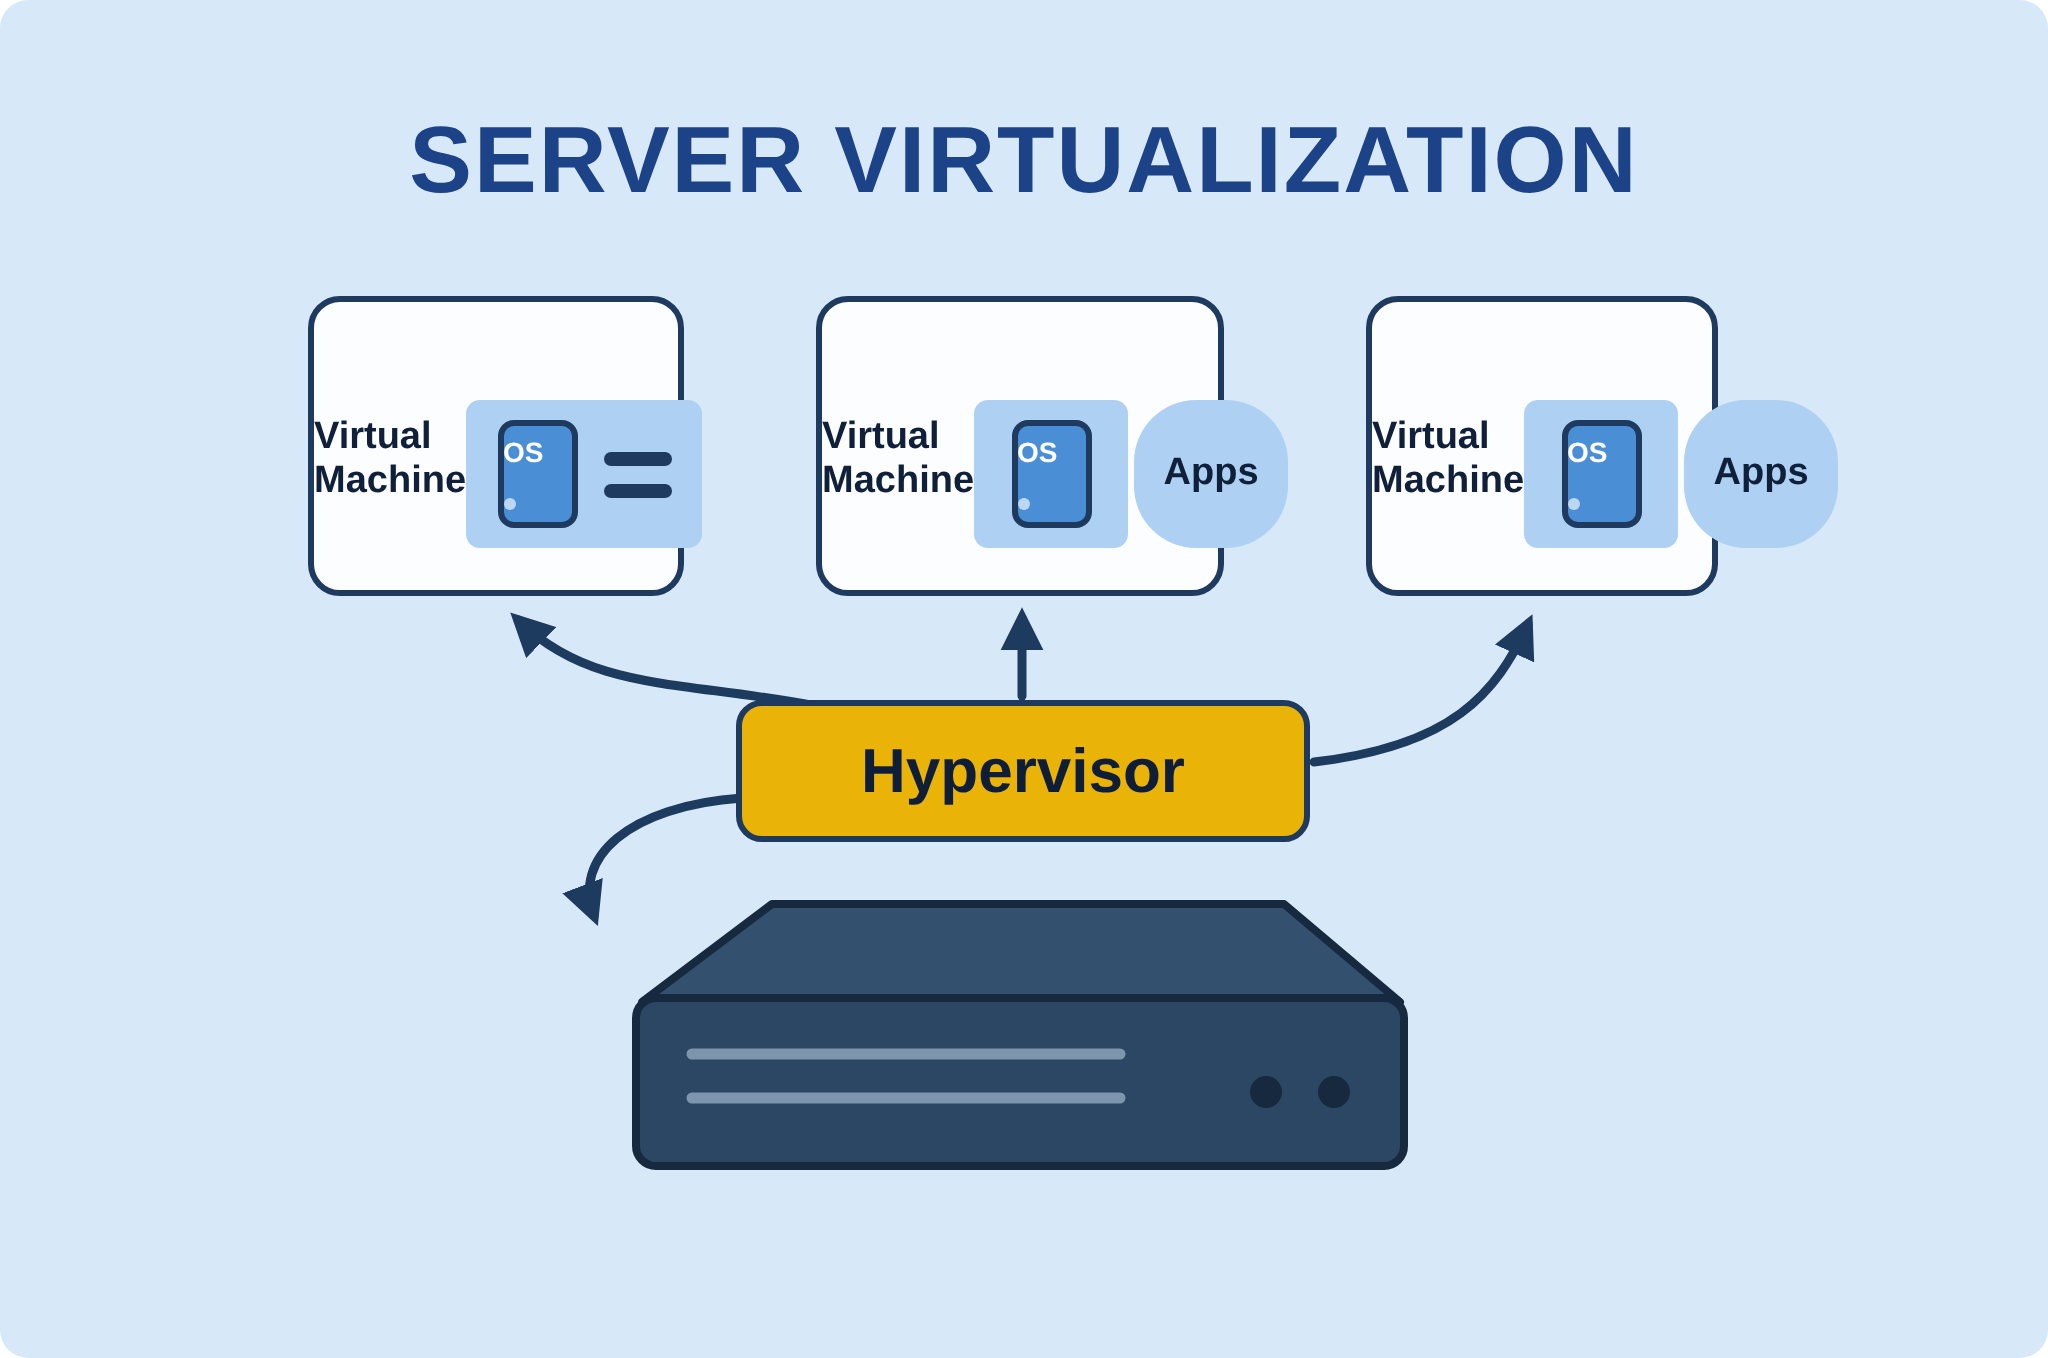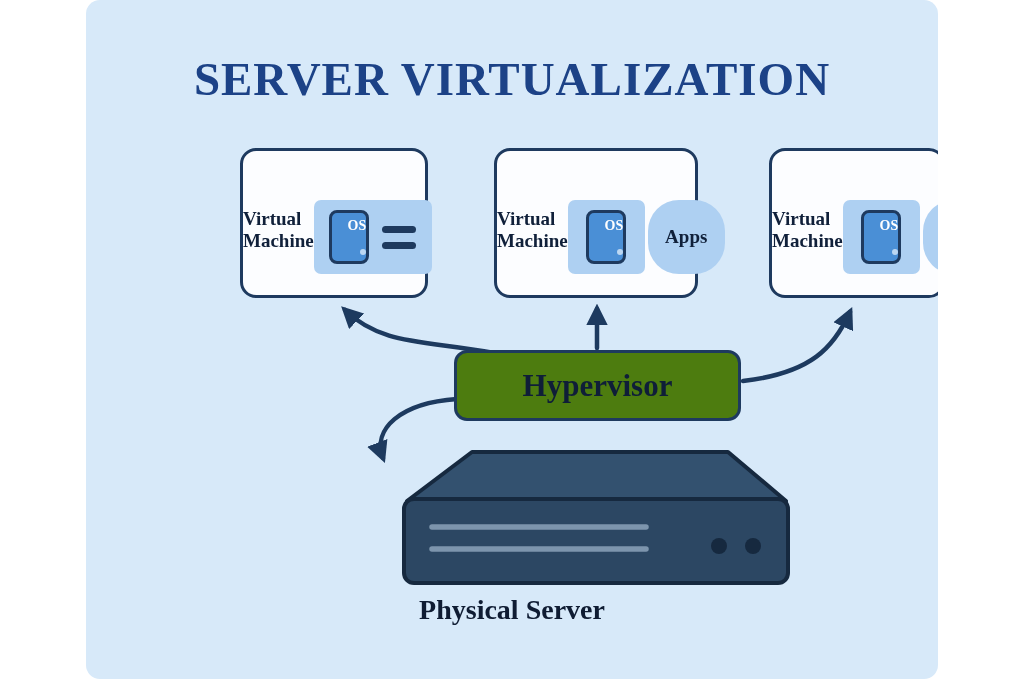--- a/index.html
+++ b/index.html
@@ -1,19 +1,19 @@
 <!DOCTYPE html>
 <html><head>
 <meta charset="utf-8">
 <style>
   html,body{margin:0;padding:0;background:#ffffff;}
   body{font-family:"Liberation Sans", sans-serif;}
   .canvas{
-    position:relative;width:852px;height:679px;margin:0 auto;
-    background:#d7e9f9;border-radius:14px;overflow:hidden;font-family:Liberation Serif, serif;
+    position:relative;width:1024px;height:679px;margin:0 auto;
+    background:#d7e9f9;border-radius:14px;overflow:hidden;
   }
   .overlay{position:absolute;left:0;top:0;width:1024px;height:679px;pointer-events:none;}
 
   .title{
     position:absolute;top:52px;left:0;width:100%;margin:0;
     text-align:center;font-size:47px;font-weight:800;letter-spacing:1px;
     color:#1c4287;
   }
 
   .vm-box{
@@ -30,31 +30,31 @@
     background:#aed0f2;border-radius:7px;height:74px;
     display:flex;align-items:center;justify-content:center;
   }
   .panel.wide{width:118px;gap:13px;}
   .panel.os-panel{width:77px;}
   .panel.apps-panel{width:77px;font-weight:700;font-size:19px;color:#10203a;border-radius:31px;}
 
   .os-icon{
     width:40px;height:54px;box-sizing:border-box;
     background:#4a8fd6;border:3px solid #1e3a5f;border-radius:8px;
-    display:flex;flex-direction:column;align-items:flex-end;padding-top:4px;
+    display:flex;flex-direction:column;align-items:flex-start;padding-top:4px;
   }
   .os-text{color:#ffffff;font-weight:700;font-size:14px;line-height:18px;}
   .os-dot{width:6px;height:6px;border-radius:50%;background:#bcd7f2;margin-top:14px;}
 
   .eq-lines{display:flex;flex-direction:column;gap:9px;}
   .eq-line{display:block;width:34px;height:7px;border-radius:4px;background:#1e3a5f;}
 
   .hypervisor-box{
     position:absolute;left:368px;top:350px;width:287px;height:71px;box-sizing:border-box;
-    background:#4d7c0f;border:3.5px solid #1e3a5f;border-radius:13px;
+    background:#eab308;border:3.5px solid #1e3a5f;border-radius:13px;
     display:flex;align-items:center;justify-content:center;
     font-size:31px;font-weight:800;color:#0f1e38;
   }
 
   .server-label{
     position:absolute;top:594px;left:0;width:100%;text-align:center;
     font-size:28px;font-weight:700;color:#0f1c33;
   }
 </style>
 </head>
@@ -135,15 +135,14 @@
       <div class="panel apps-panel">
         <span>Apps</span>
       </div>
     </div>
   </div>
 
   <div class="hypervisor-box">
     <span>Hypervisor</span>
   </div>
 
-  <div class="server-label">Physical Server</div>
 
 </div>
 
 </body></html>

